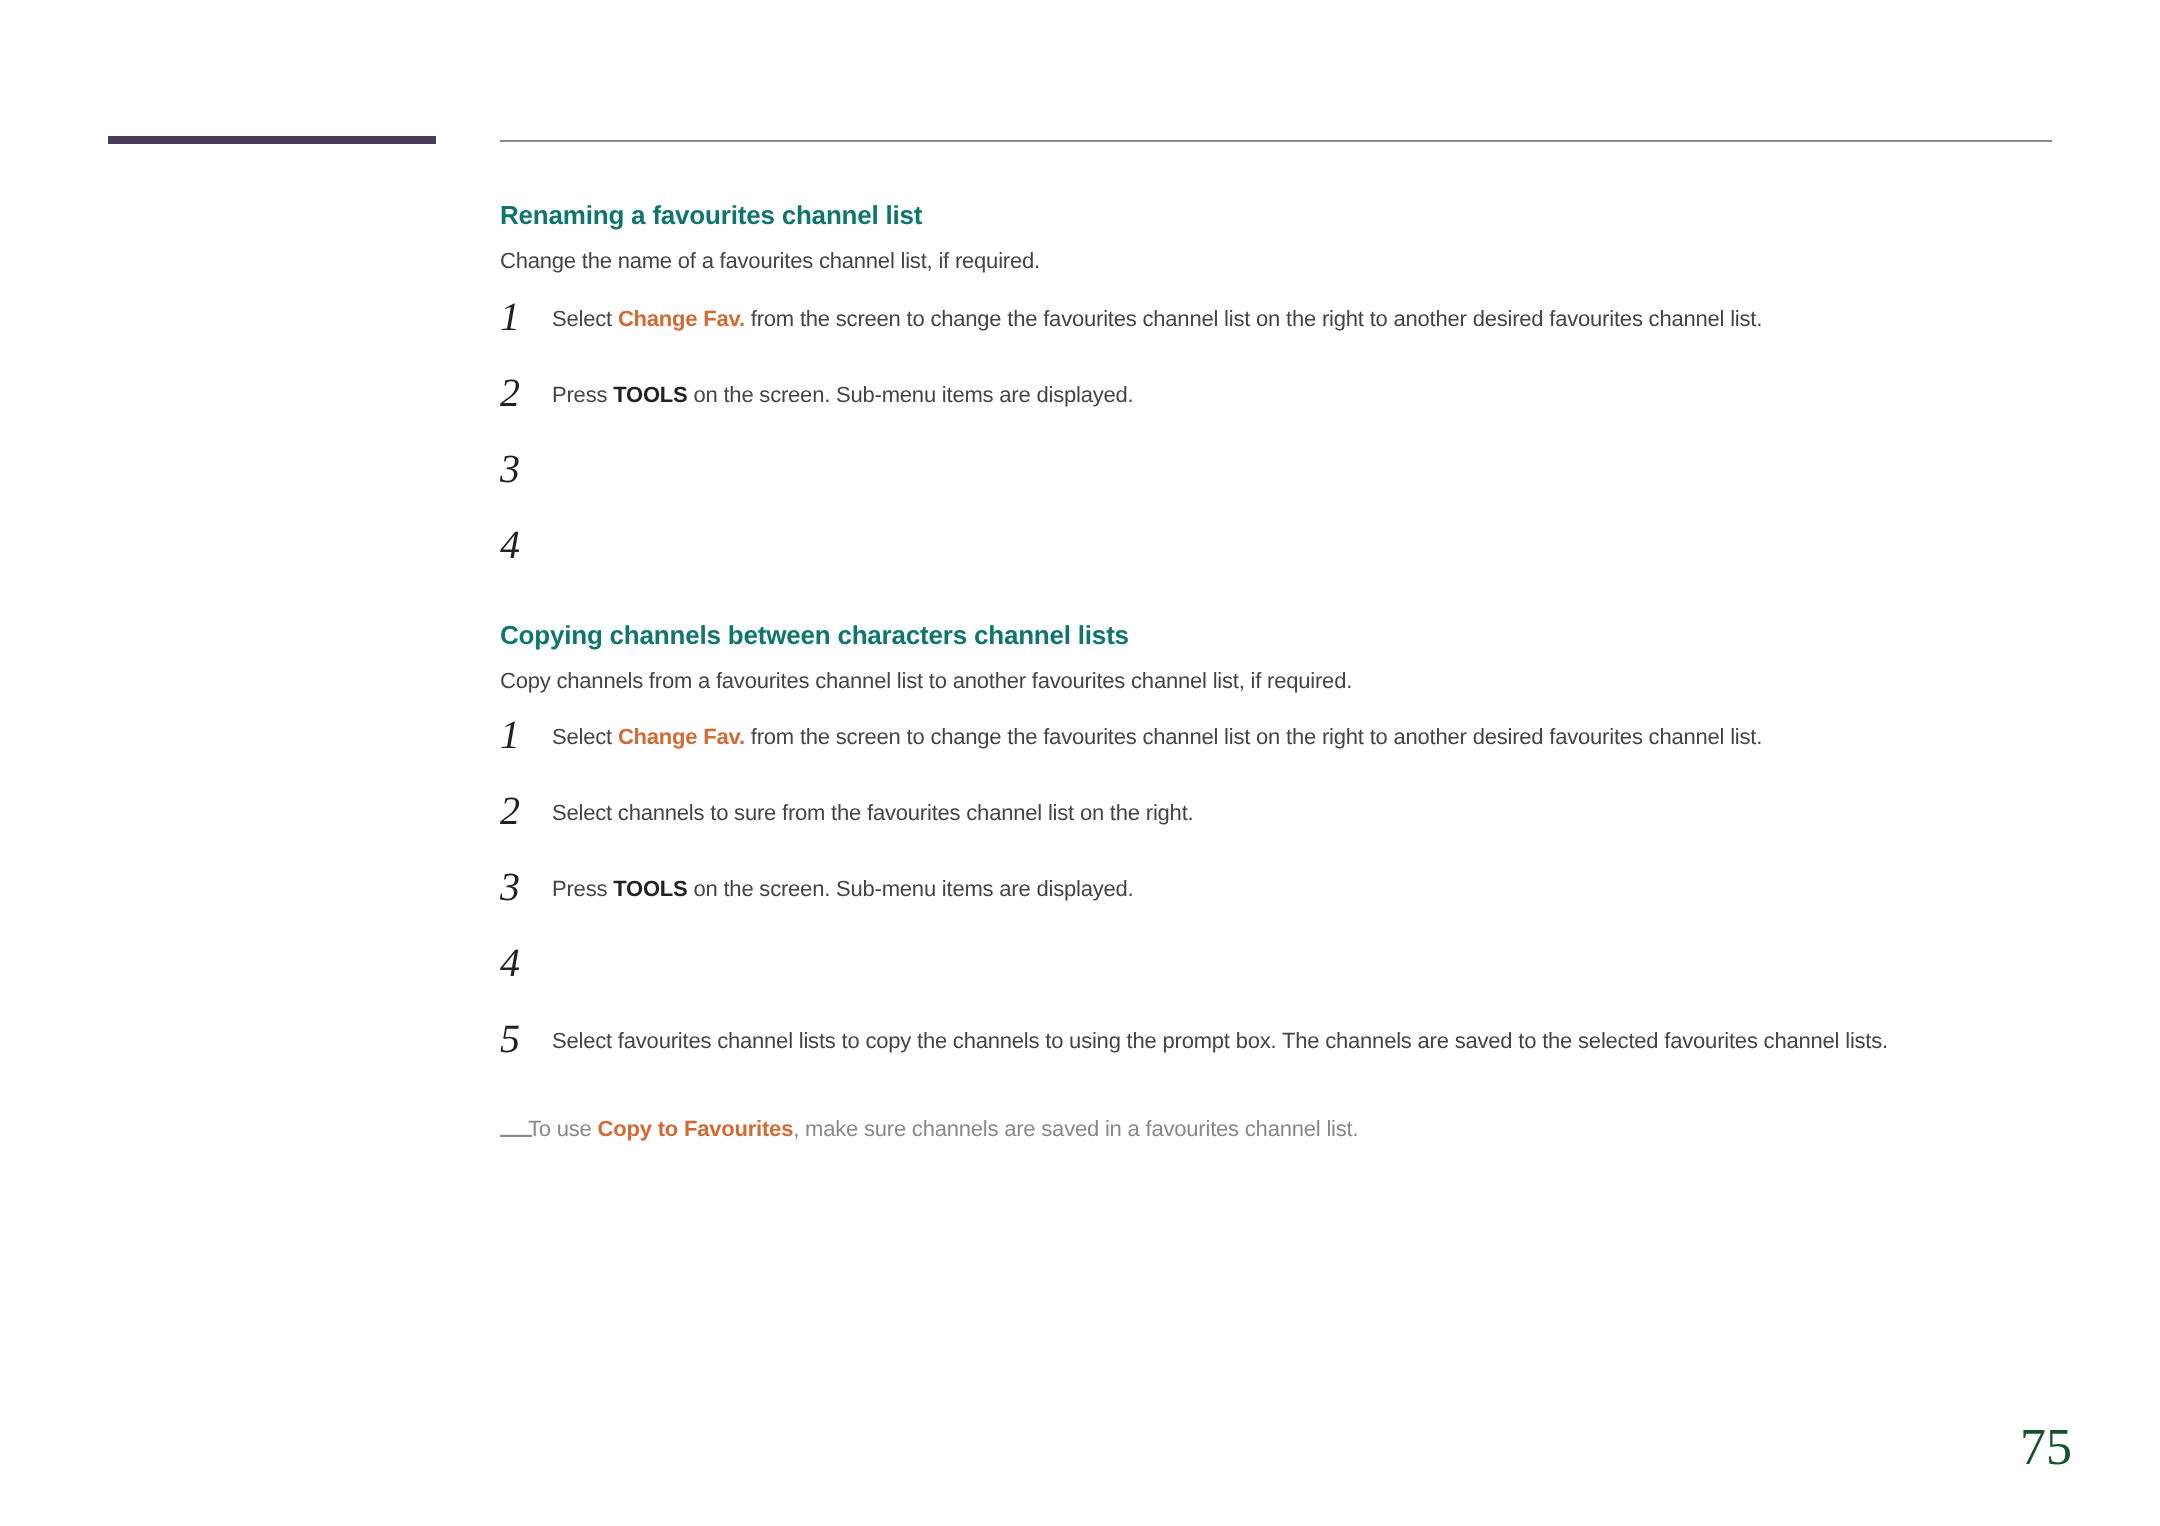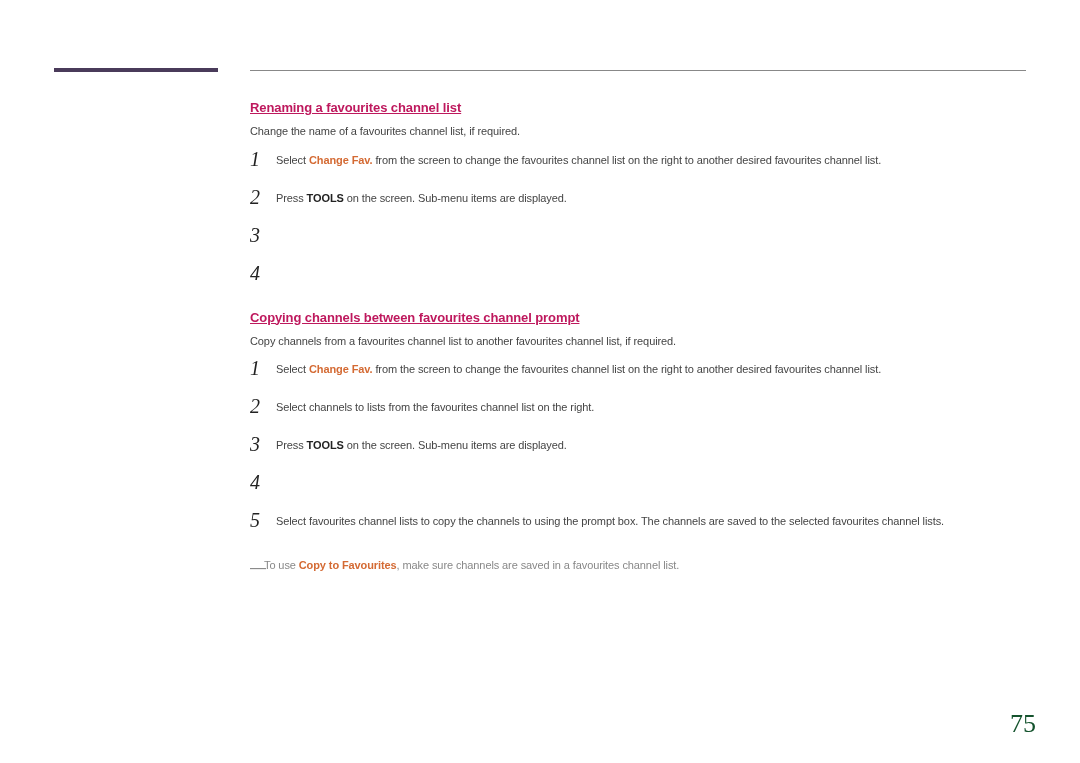--- a/index.html
+++ b/index.html
@@ -36,23 +36,22 @@
     position: absolute;
     top: 100px;
     left: 250px;
     right: 54px;
   }
 
   h3.section {
     font-size: 13px;
     font-weight: 700;
     margin: 0 0 8px 0;
-    color: #be185d;
-    letter-spacing: -0.1px;
-    text-decoration: underline;
+    color: #0f766e;
+    letter-spacing: -0.1px;
   }
 
   p.intro {
     font-size: 11px;
     color: #444;
     margin: 0 0 12px 0;
     line-height: 1.5;
     letter-spacing: -0.1px;
   }
 
@@ -154,33 +153,33 @@
       </span>
     </li>
     <li>
       <span class="num">3</span>
     </li>
     <li>
       <span class="num">4</span>
     </li>
   </ol>
 
-  <h3 class="section">Copying channels between favourites channel prompt</h3>
+  <h3 class="section">Copying channels between characters channel lists</h3>
   <p class="intro">Copy channels from a favourites channel list to another favourites channel list, if required.</p>
   <ol class="steps">
     <li>
       <span class="num">1</span>
       <span class="txt">
         <span>Select </span><span class="orange">Change Fav.</span><span> from the screen to change the favourites channel list on the right to another desired favourites channel list.</span>
       </span>
     </li>
     <li>
       <span class="num">2</span>
       <span class="txt">
-        <span>Select channels to lists from the favourites channel list on the right.</span>
+        <span>Select channels to sure from the favourites channel list on the right.</span>
       </span>
     </li>
     <li>
       <span class="num">3</span>
       <span class="txt">
         <span>Press </span><span class="bold">TOOLS</span><span> on the screen. Sub-menu items are displayed.</span>
       </span>
     </li>
     <li>
       <span class="num">4</span>

